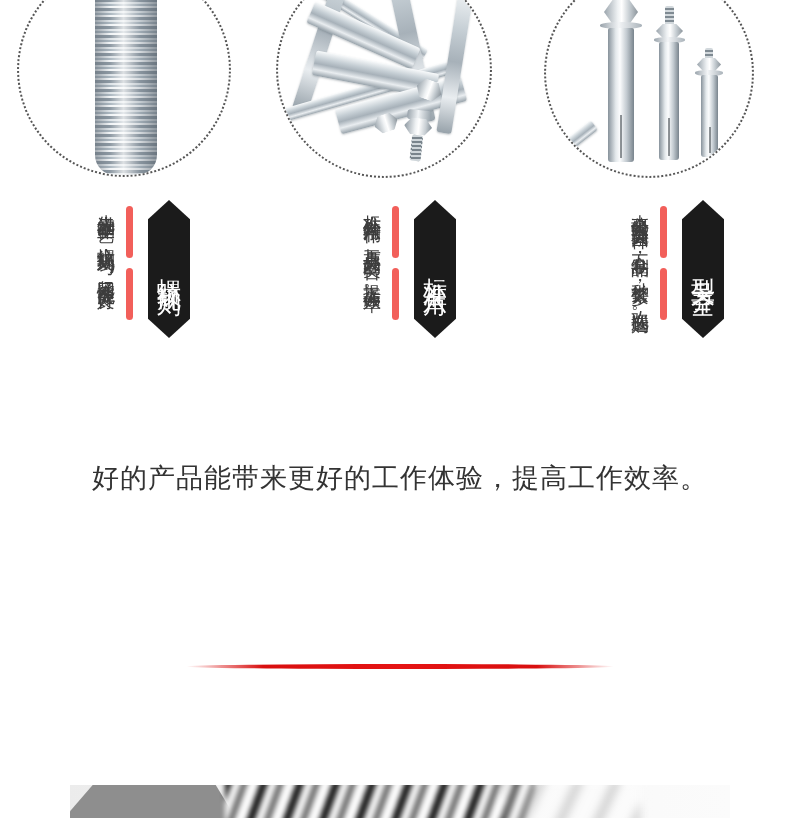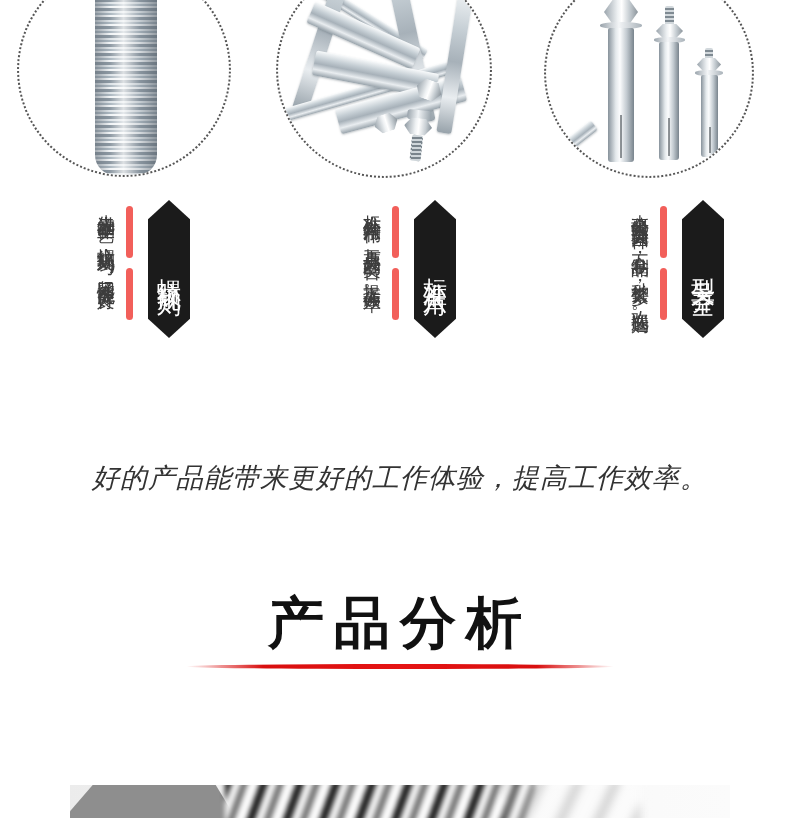--- a/index.html
+++ b/index.html
@@ -88,21 +88,21 @@
     clip-path:polygon(50% 0,100% 14%,100% 86%,50% 100%,0 86%,0 14%);
     display:flex; align-items:center; justify-content:center;
   }
   .badge span {
     writing-mode:vertical-rl; color:#fff; font-size:24px; letter-spacing:5px; line-height:1;
   }
 
   
   .tagline {
     position:absolute; top:460px; left:0; width:100%; text-align:center;
-    font-size:27px; letter-spacing:1px; color:#333;font-style:italic;
+    font-size:27px; letter-spacing:1px; color:#333;
   }
 
   
   .section-title {
     position:absolute; top:586px; left:0; width:100%; text-align:center;
     font-size:56px; font-weight:bold; letter-spacing:10px; color:#111;
   }
   .red-divider {
     position:absolute; top:664px; left:50%; transform:translateX(-50%);
     width:428px; height:5px; border-radius:50%;
@@ -207,21 +207,20 @@
       <div class="dash"></div>
       <div class="dash"></div>
     </div>
     <div class="badge">
       <span>型号齐全</span>
     </div>
   </div>
 
   <div class="tagline">好的产品能带来更好的工作体验，提高工作效率。</div>
 
-  <div class="section-title">产品分析</div>
   <div class="red-divider"></div>
 
   <div class="bottom-strip">
     <div class="gray-slab"></div>
     <div class="metal-streaks"></div>
     <div class="faint-streak"></div>
   </div>
 
 </div>
 

